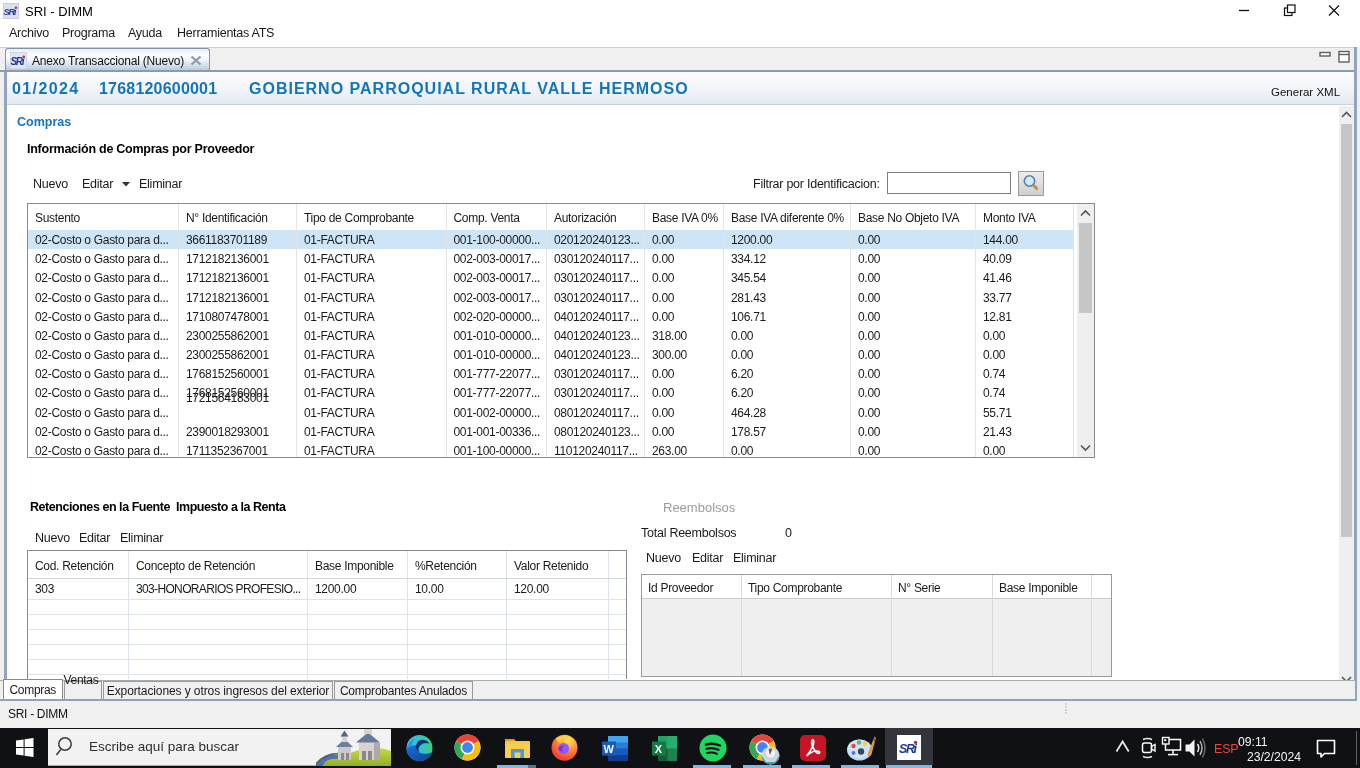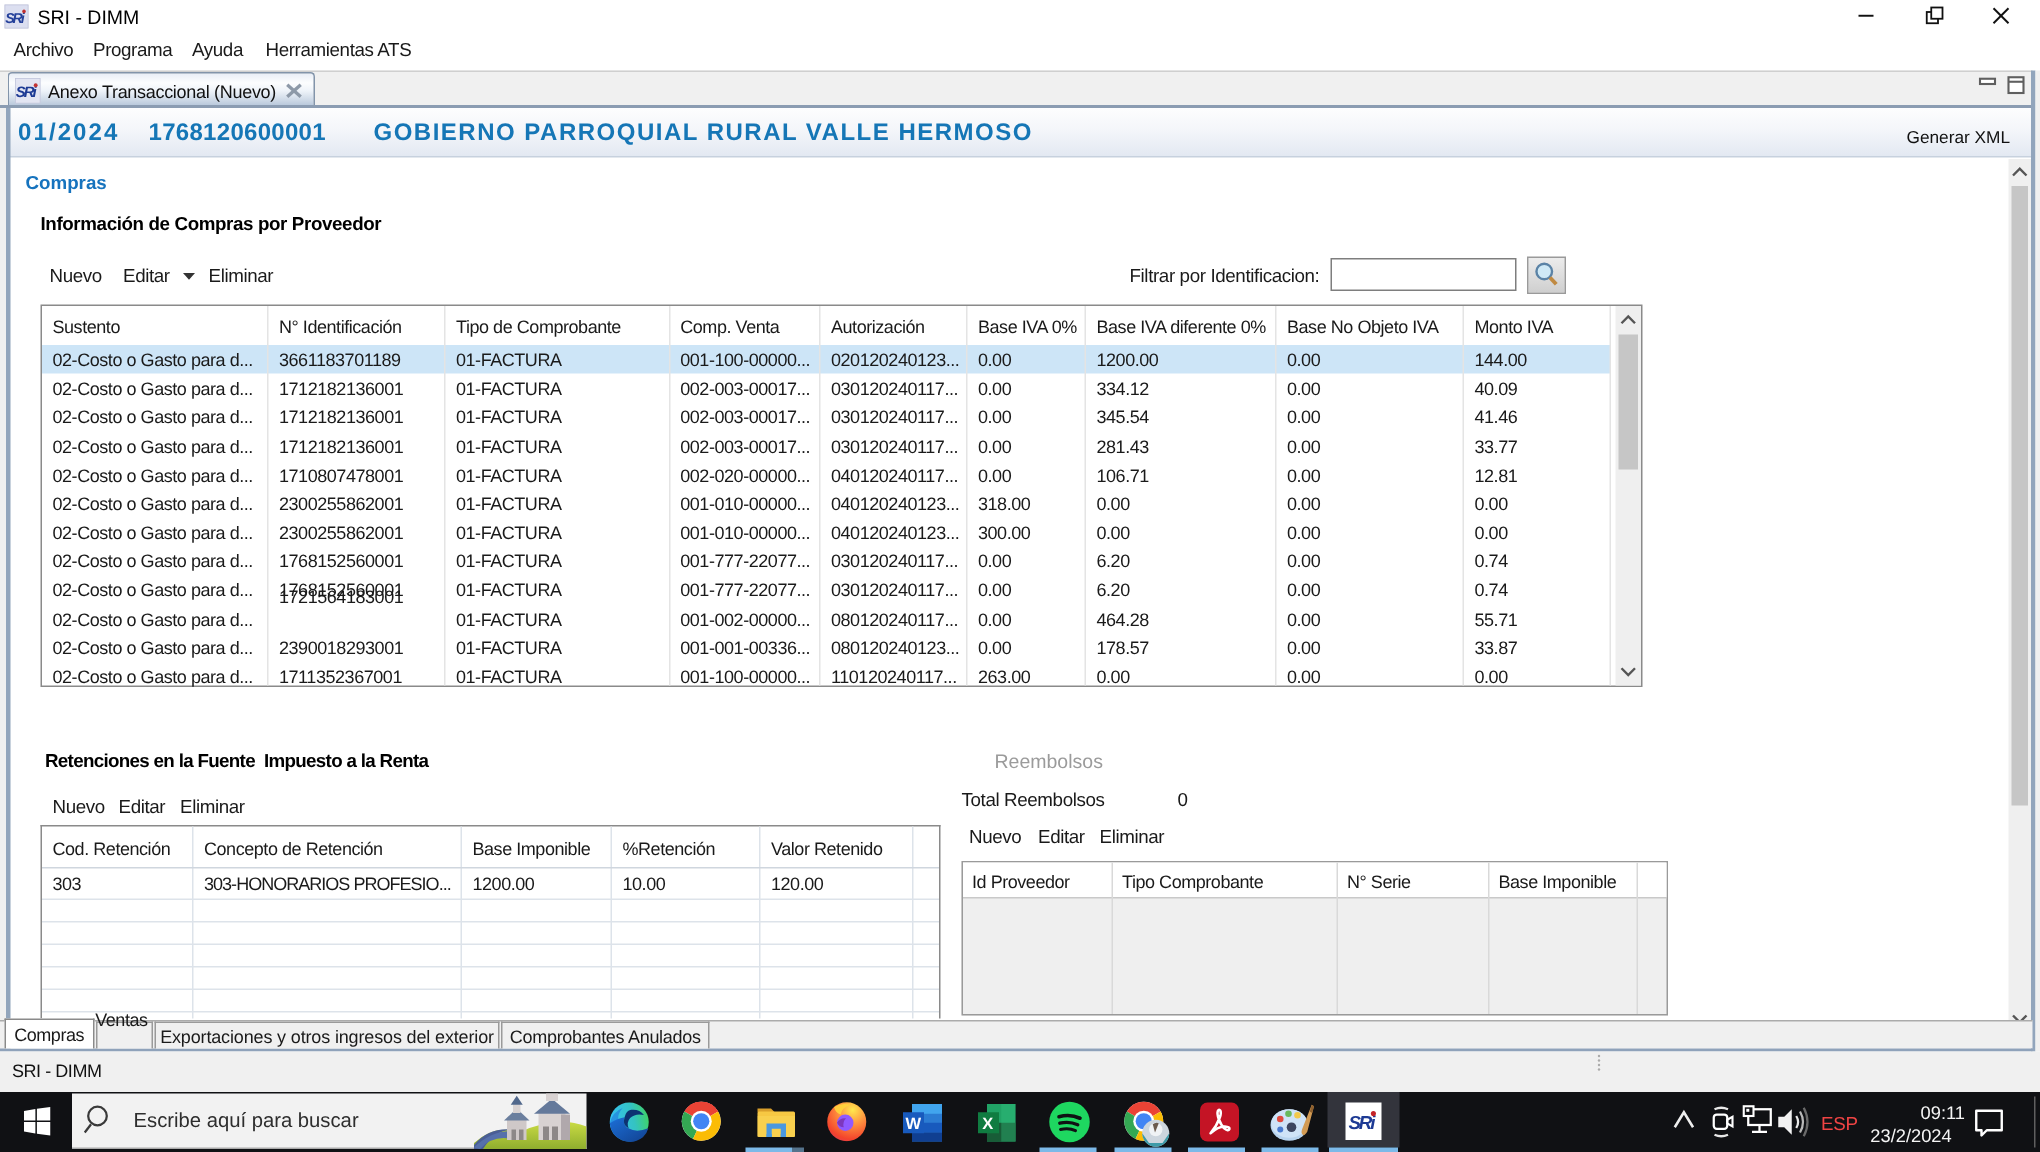--- a/index.html
+++ b/index.html
@@ -209,21 +209,21 @@
 <div class="abs t12" style="left:830.0px;top:201.5px;white-space:nowrap">0.00</div>
 <div class="abs t12" style="left:955.0px;top:201.5px;white-space:nowrap">55.71</div>
 <div class="abs t12" style="left:7.0px;top:220.7px;white-space:nowrap">02-Costo o Gasto para d...</div>
 <div class="abs t12" style="left:158.0px;top:220.7px;white-space:nowrap">2390018293001</div>
 <div class="abs t12" style="left:276.0px;top:220.7px;white-space:nowrap">01-FACTURA</div>
 <div class="abs t12" style="left:425.5px;top:220.7px;white-space:nowrap">001-001-00336...</div>
 <div class="abs t12" style="left:526.0px;top:220.7px;white-space:nowrap">080120240123...</div>
 <div class="abs t12" style="left:624.0px;top:220.7px;white-space:nowrap">0.00</div>
 <div class="abs t12" style="left:703.0px;top:220.7px;white-space:nowrap">178.57</div>
 <div class="abs t12" style="left:830.0px;top:220.7px;white-space:nowrap">0.00</div>
-<div class="abs t12" style="left:955.0px;top:220.7px;white-space:nowrap">33.87</div>
+<div class="abs t12" style="left:955.0px;top:220.7px;white-space:nowrap">21.43</div>
 <div class="abs t12" style="left:7.0px;top:239.9px;white-space:nowrap">02-Costo o Gasto para d...</div>
 <div class="abs t12" style="left:158.0px;top:239.9px;white-space:nowrap">1711352367001</div>
 <div class="abs t12" style="left:276.0px;top:239.9px;white-space:nowrap">01-FACTURA</div>
 <div class="abs t12" style="left:425.5px;top:239.9px;white-space:nowrap">001-100-00000...</div>
 <div class="abs t12" style="left:526.0px;top:239.9px;white-space:nowrap">110120240117...</div>
 <div class="abs t12" style="left:624.0px;top:239.9px;white-space:nowrap">263.00</div>
 <div class="abs t12" style="left:703.0px;top:239.9px;white-space:nowrap">0.00</div>
 <div class="abs t12" style="left:830.0px;top:239.9px;white-space:nowrap">0.00</div>
 <div class="abs t12" style="left:955.0px;top:239.9px;white-space:nowrap">0.00</div>
 <div class="abs" style="left:1049px;top:0;width:17px;height:253px;background:#efefef"></div>
@@ -472,18 +472,18 @@
 <rect x="1.5" y="1.5" width="6.5" height="6.5" fill="#101114" stroke="#fff" stroke-width="1.4"></rect>
 <rect x="3.2" y="3.2" width="2" height="2" fill="#fff"></rect>
 </svg>
 <svg class="abs" style="left:1183px;top:736px" width="24" height="24">
 <polygon points="2.5,8.5 6.5,8.5 11.5,3.5 11.5,20.5 6.5,15.5 2.5,15.5" fill="#f2f2f2"></polygon>
 <path d="M14.5 8 Q17 12 14.5 16" fill="none" stroke="#e8e8e8" stroke-width="1.5"></path>
 <path d="M17 5 Q21 12 17 19" fill="none" stroke="#b8b8b8" stroke-width="1.5"></path>
 <path d="M19.5 2.5 Q24.5 12 19.5 21.5" fill="none" stroke="#6a6a6a" stroke-width="1.5"></path>
 </svg>
 <div class="abs" style="left:1214px;top:741.5px;font-size:12.5px;color:#ef4444;letter-spacing:-0.2px">ESP</div>
-<div class="abs" style="left:1238px;top:735px;width:72px;text-align:right;font-size:12.2px;color:#f5f5f5">09:11</div>
+<div class="abs" style="left:1238px;top:735px;width:72px;text-align:left;font-size:12.2px;color:#f5f5f5">09:11</div>
 <div class="abs" style="left:1238px;top:750px;width:72px;text-align:center;font-size:12.2px;color:#f5f5f5">23/2/2024</div>
 <svg class="abs" style="left:1314px;top:737px" width="24" height="24">
 <path d="M3.5 3.5 L20.5 3.5 L20.5 16.5 L10.5 16.5 L7 20 L7 16.5 L3.5 16.5 Z" fill="none" stroke="#fff" stroke-width="1.6" stroke-linejoin="round"></path>
 </svg>
 <div class="abs" style="left:1355.5px;top:731px;width:1px;height:34px;background:#5f5f5f"></div>
 
 </body></html>

